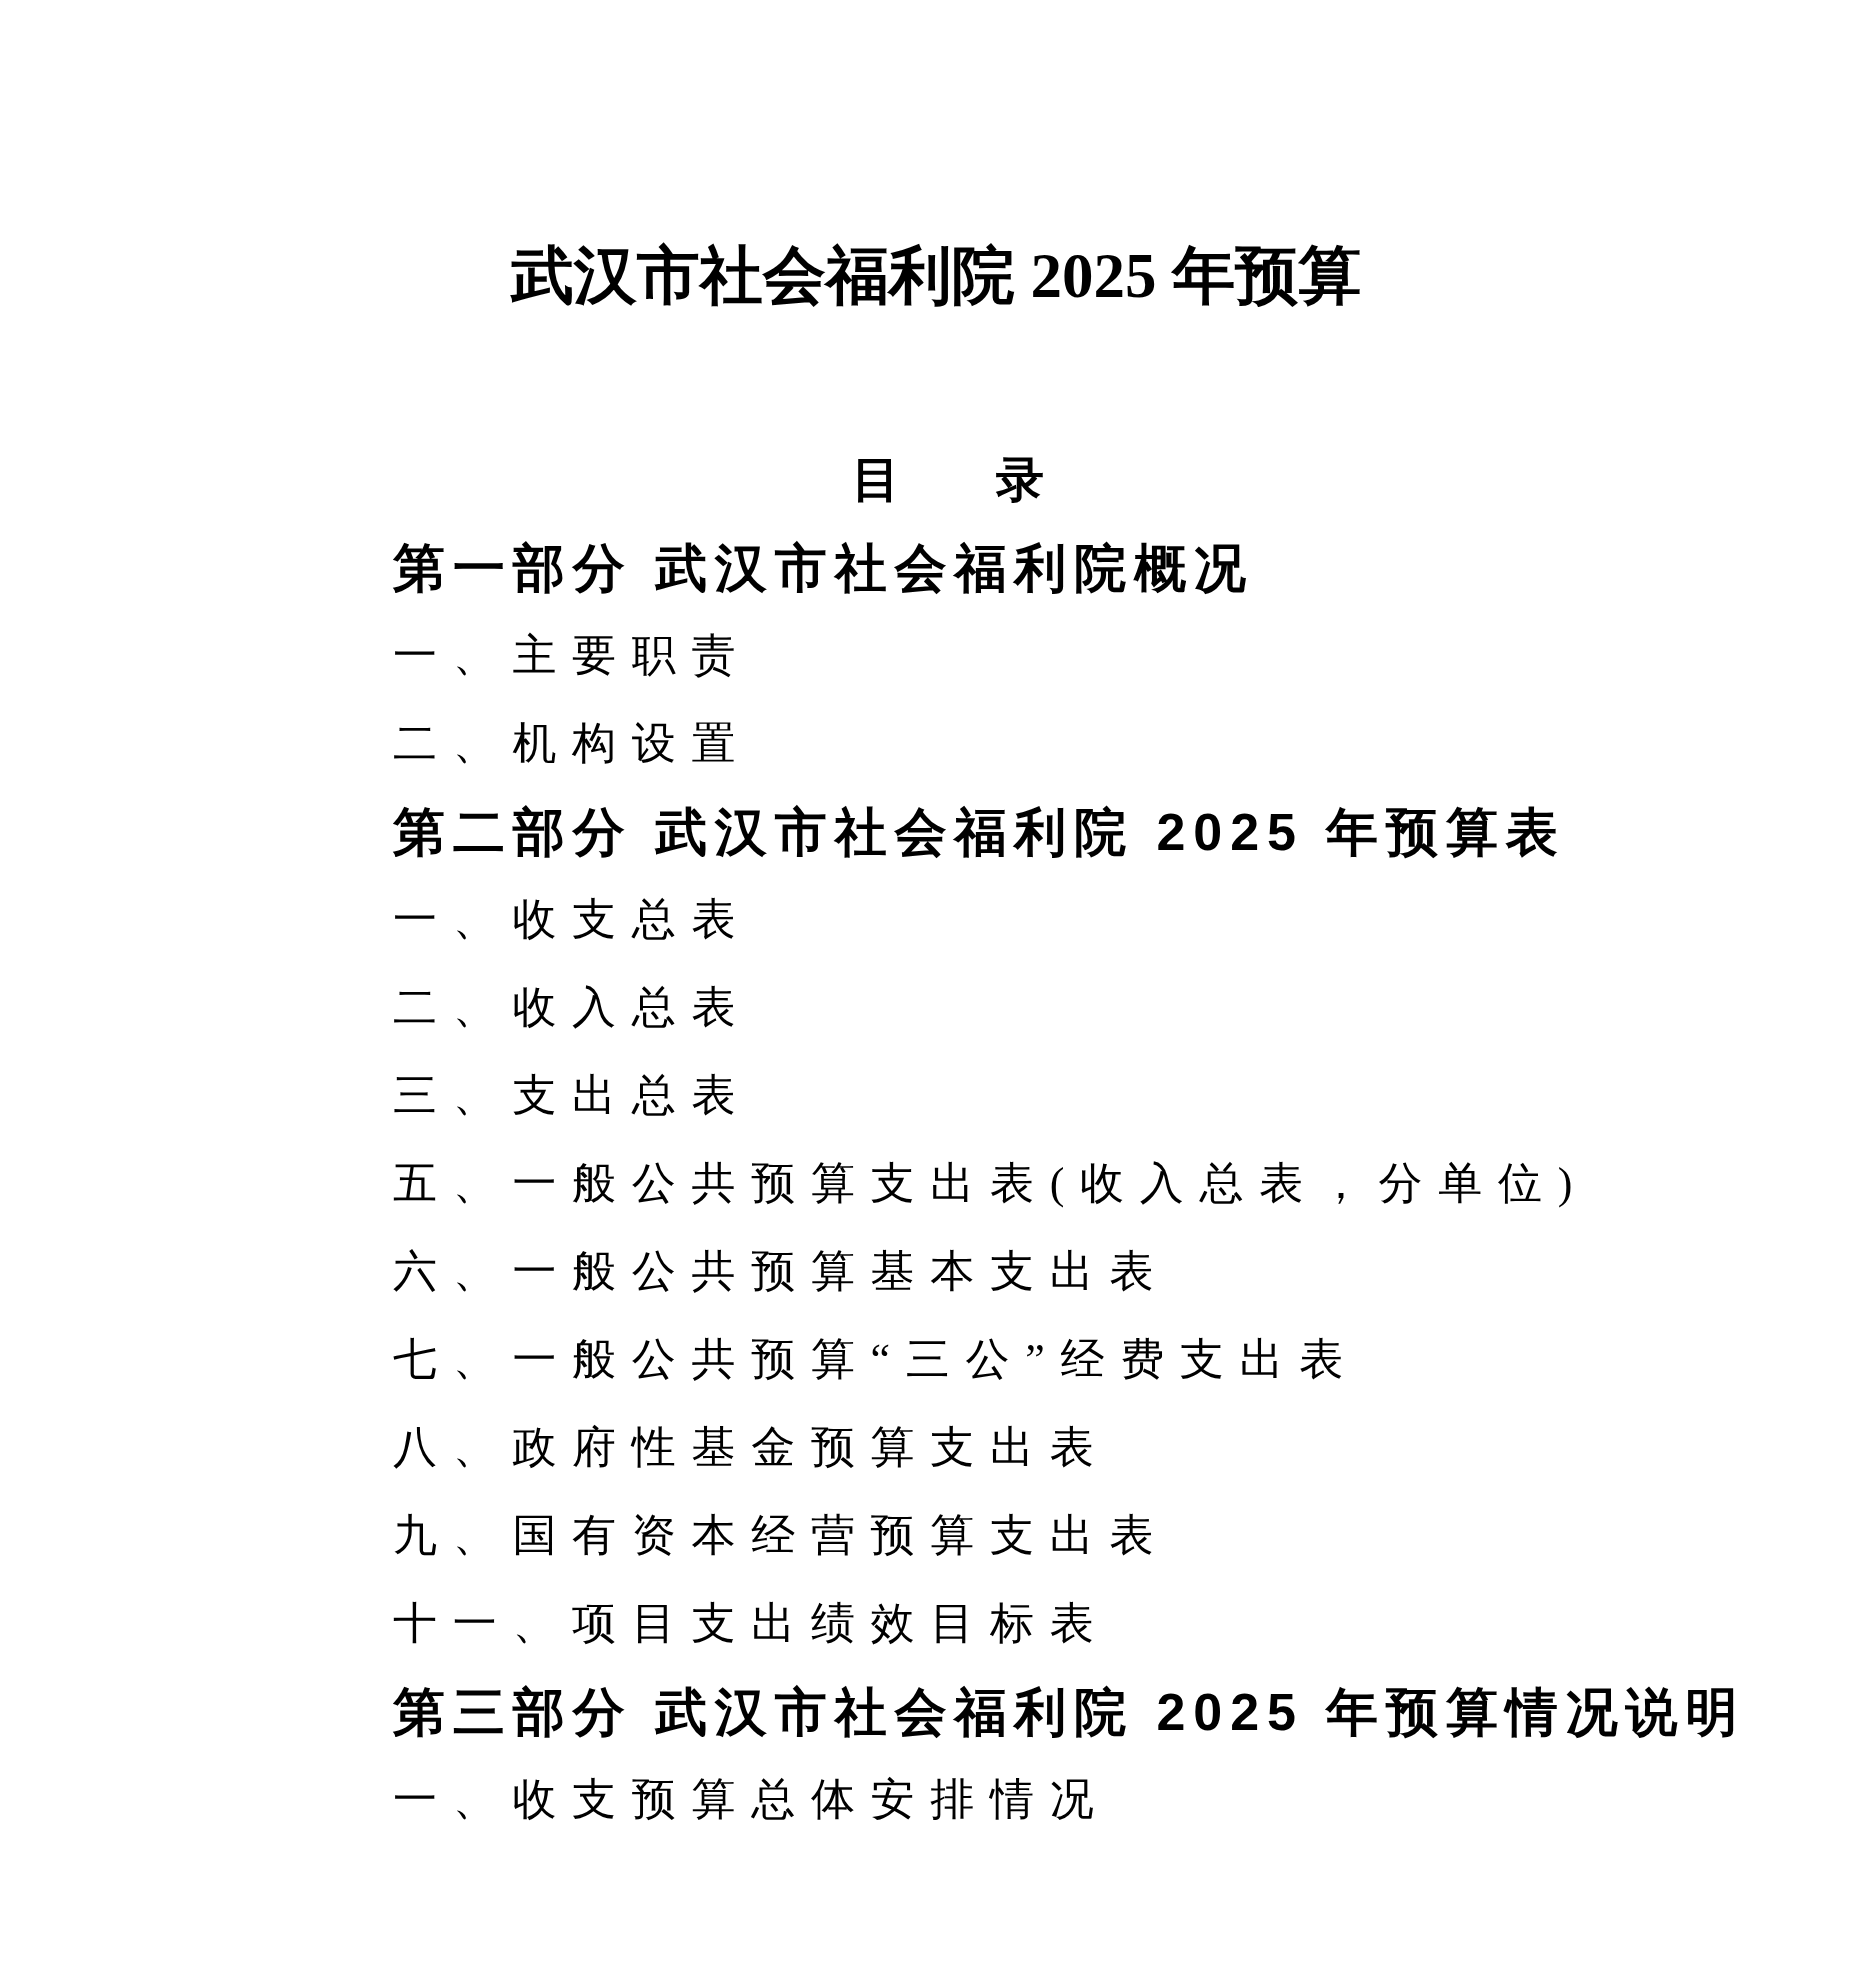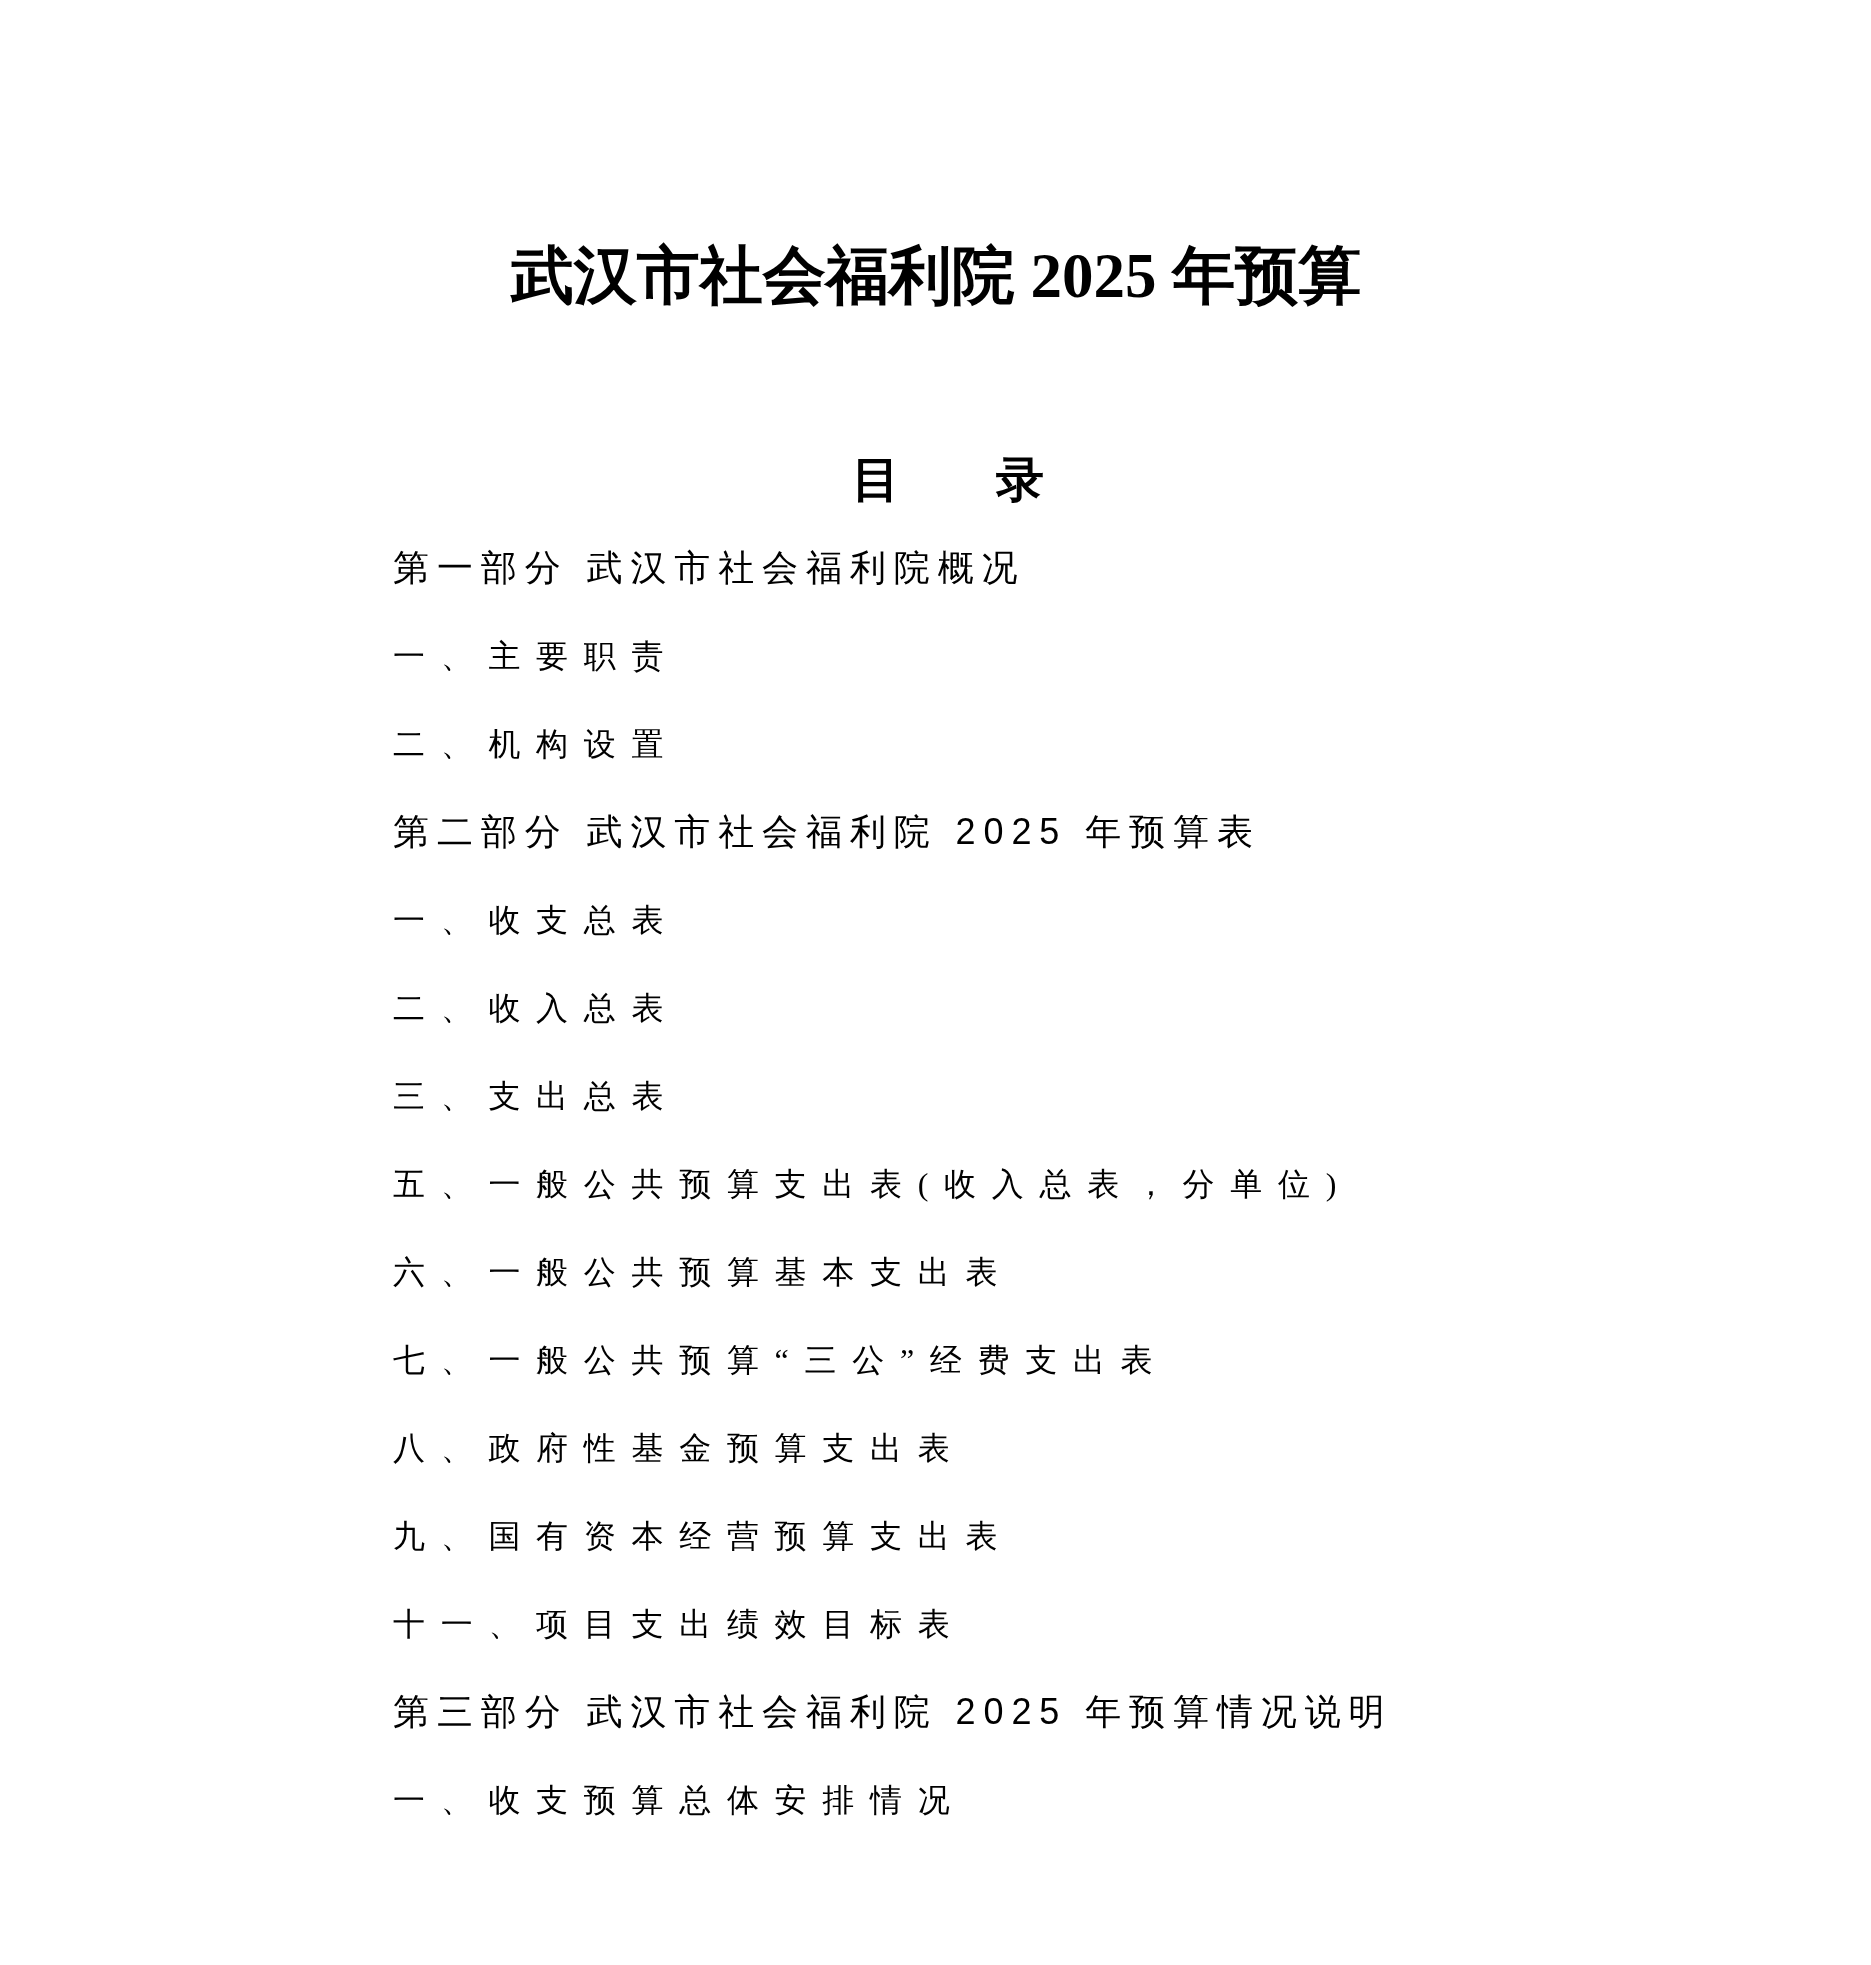--- a/index.html
+++ b/index.html
@@ -38,30 +38,30 @@
     white-space: nowrap;
     margin-left: 24px;
   }
   .toc-list {
     margin-left: 393px;
     margin-right: 149px;
   }
   .section-heading {
     height: 88px;
     line-height: 88px;
-    font-size: 36px;
-    font-weight: normal;
+    font-size: 52px;
+    font-weight: bold;
     letter-spacing: 7.9px;
     font-family: "Liberation Sans", "DejaVu Sans", sans-serif;
     white-space: nowrap;
   }
   .toc-item {
     height: 88px;
     line-height: 88px;
-    font-size: 32px;
+    font-size: 44px;
     font-weight: normal;
     letter-spacing: 15.7px;
     font-family: "Liberation Serif", "DejaVu Serif", serif;
     white-space: nowrap;
   }
 </style>
 </head>
 <body>
 
 <div class="page">

